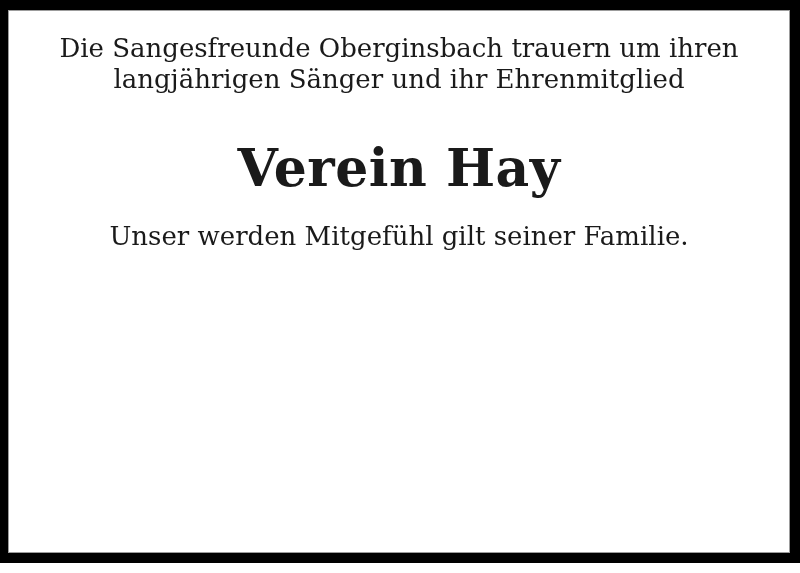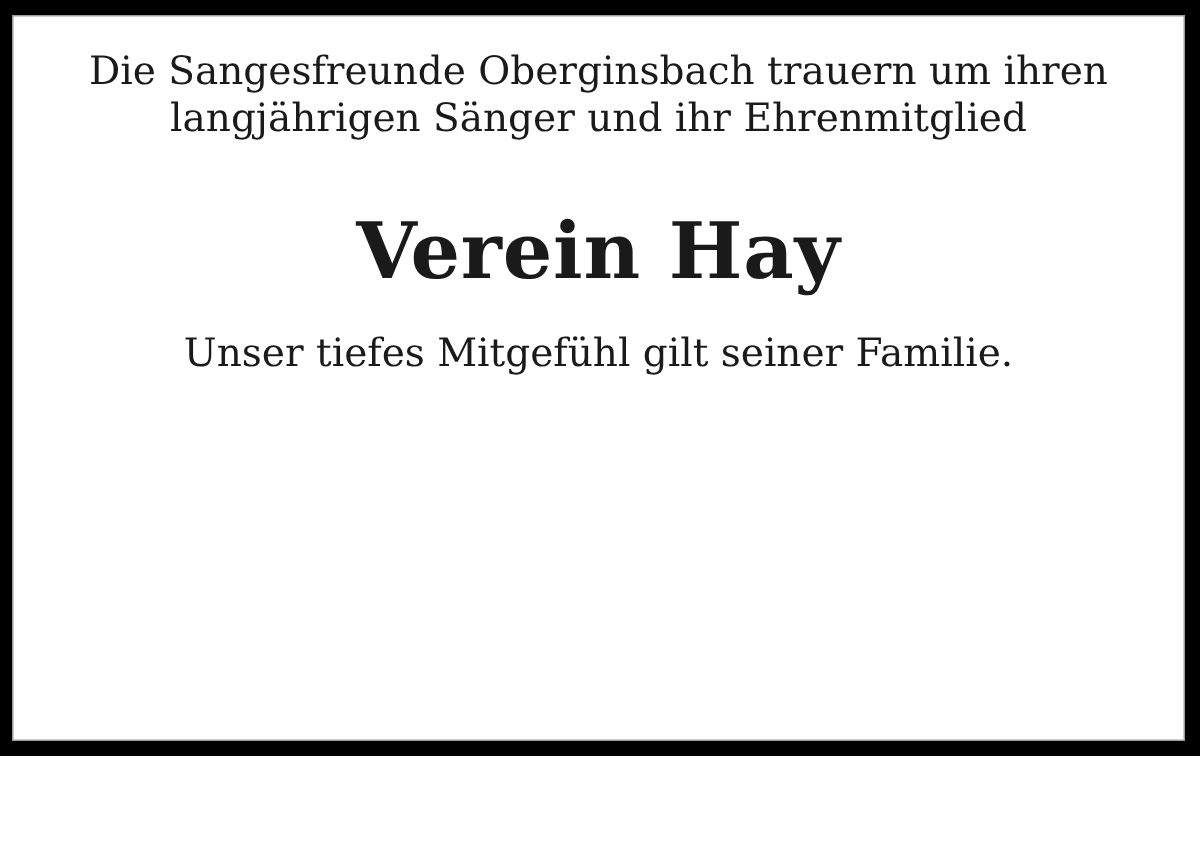--- a/index.html
+++ b/index.html
@@ -2,21 +2,21 @@
 <html><head>
 <meta charset="utf-8">
 <style>
   html, body {
     margin: 0;
     padding: 0;
     background: #ffffff;
   }
   .page {
     width: 800px;
-    height: 504px;
+    height: 563px;
     box-sizing: border-box;
     border-style: solid;
     border-color: #000000;
     border-width: 10px 10px 10px 8px; 
     background: #fde047;
     overflow: hidden;
   }
   .inner {
     width: 100%;
     height: 100%;
@@ -71,17 +71,17 @@
 <div class="page">
   <div class="inner">
 
     <div class="intro pre">Die Sangesfreunde Oberginsbach trauern um ihren
 langjährigen Sänger und ihr Ehrenmitglied</div>
 
     <div class="deceased-name">Verein Hay</div>
 
 
 
-    <div class="condolence">Unser tiefes Mitgefühl gilt seiner Familie.</div>
+    <div class="condolence">Unser werden Mitgefühl gilt seiner Familie.</div>
 
 
   </div>
 </div>
 
 </body></html>

